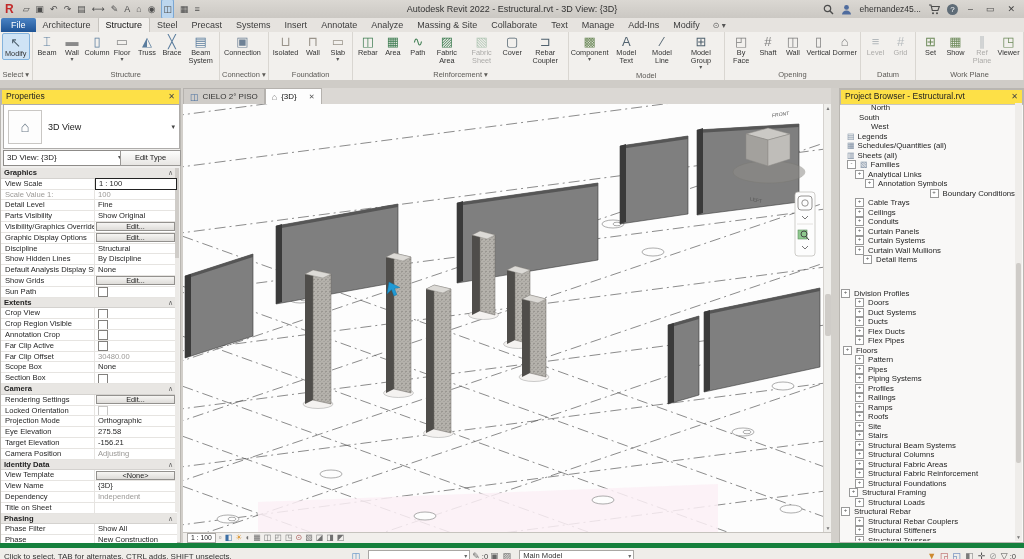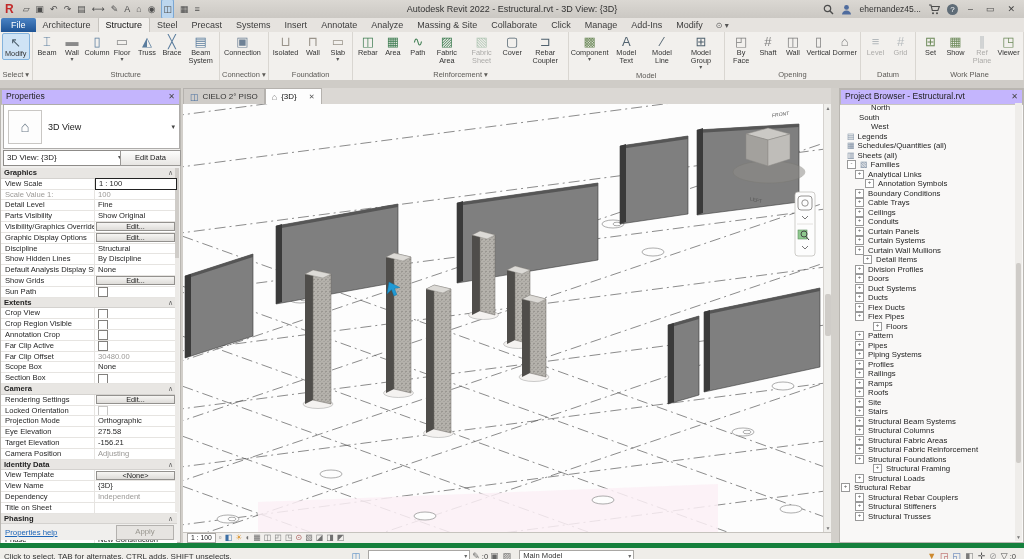--- a/index.html
+++ b/index.html
@@ -33,21 +33,21 @@
   .rpanel-label{font-size:7.5px;color:#5c5a56;text-align:center;height:10px;line-height:10px;white-space:nowrap;}
   .rbtn{display:flex;flex-direction:column;align-items:center;min-width:21px;max-width:40px;
         padding:1px 2px;border-radius:2px;}
   .rbtn .ric{font-size:13px;line-height:15px;color:#51626f;}
   .rbtn .rlbl{font-size:7.3px;line-height:8px;text-align:center;color:#333;white-space:normal;}
   .rbtn .rarr{font-size:6px;color:#555;line-height:5px;}
   .rbtn.sel{background:#cfe3f5;border:1px solid #84b3dd;}
   .rbtn.dis{opacity:.38;}
   #belowribbon{left:0;top:80px;width:1024px;height:8px;background:#cfccc7;}
   
-  .phead{height:14px;background:#c4b5fd;border:1px solid #b9b6b1;border-bottom:1px solid #c9c6c1;
+  .phead{height:14px;background:#fde047;border:1px solid #b9b6b1;border-bottom:1px solid #c9c6c1;
          font-size:8.5px;line-height:13px;padding:0 4px;display:flex;}
   .phead .x{margin-left:auto;font-size:8px;color:#444;}
   
   #properties{left:0;top:88px;width:181px;height:455px;background:#f0efed;border:1px solid #b9b6b1;box-sizing:border-box;}
   #ptype{position:absolute;left:2px;top:15px;width:175px;height:43px;background:#fff;border:1px solid #aeacaa;
          display:flex;align-items:center;}
   #ptype-icon{width:32px;height:32px;border:1px solid #c9c7c4;margin:0 6px 0 4px;display:flex;
               align-items:center;justify-content:center;font-size:15px;color:#6b7a88;background:#fdfdfd;}
   #ptype-label{font-size:9px;color:#222;}
   #ptype-arrow{margin-left:auto;margin-right:4px;font-size:7px;color:#444;}
@@ -165,21 +165,21 @@
       <span class="rtab">Architecture</span>
       <span class="rtab active">Structure</span>
       <span class="rtab">Steel</span>
       <span class="rtab">Precast</span>
       <span class="rtab">Systems</span>
       <span class="rtab">Insert</span>
       <span class="rtab">Annotate</span>
       <span class="rtab">Analyze</span>
       <span class="rtab">Massing &amp; Site</span>
       <span class="rtab">Collaborate</span>
-      <span class="rtab">Click</span>
+      <span class="rtab">Text</span>
       <span class="rtab">Manage</span>
       <span class="rtab">Add-Ins</span>
       <span class="rtab">Modify</span>
       <span id="ribbon-toggle">⊙ ▾</span>
     </div>
 
   <div class="abs" id="ribbon">
       <div class="rpanel">
         <div class="rpanel-btns">
           <div class="rbtn sel">
@@ -377,21 +377,21 @@
     <div id="ptype">
       <span id="ptype-icon">⌂</span>
       <span id="ptype-label">3D View</span>
       <span id="ptype-arrow">▾</span>
     </div>
     <div id="pcombo">
       <span>3D View: {3D}</span>
       <span class="arr">▾</span>
     </div>
     <div id="pedittype">
-      <span>Edit Data</span>
+      <span>Edit Type</span>
     </div>
     <div id="proplist">
         <div class="prow sec">
           <span class="sl">Graphics</span>
           <span class="pin">∧</span>
         </div>
         <div class="prow">
           <span class="pl">View Scale</span>
           <span class="pv inputsel">1 : 100</span>
         </div>
@@ -534,24 +534,20 @@
           <span class="pv">Show All</span>
         </div>
         <div class="prow">
           <span class="pl">Phase</span>
           <span class="pv">New Construction</span>
         </div>
       </div>
     <div id="pscroll">
         <div class="th"></div>
       </div>
-    <div id="prop-bottom">
-      <span id="props-help">Properties help</span>
-      <span id="apply-btn">Apply</span>
-    </div>
   </div>
 
   <div class="abs" id="canvaswrap">
     <div id="viewtabs">
       <div class="vtab">
         <span class="tic">◫</span>
         <span>CIELO 2° PISO</span>
       </div>
       <div class="vtab active">
         <span class="tic" style="color:#6b6b6b">⌂</span>
@@ -778,21 +774,21 @@
           <span>Families</span>
         </div>
         <div class="titem" style="padding-left: 14px;">
           <span class="exp">+</span>
           <span>Analytical Links</span>
         </div>
         <div class="titem" style="padding-left: 24px;">
           <span class="exp">+</span>
           <span>Annotation Symbols</span>
         </div>
-        <div class="titem" style="padding-left: 14px;">
+        <div class="titem" style="padding-left: 14px; justify-content: flex-end;">
           <span class="exp">+</span>
           <span>Boundary Conditions</span>
         </div>
         <div class="titem" style="padding-left: 14px;">
           <span class="exp">+</span>
           <span>Cable Trays</span>
         </div>
         <div class="titem" style="padding-left: 14px;">
           <span class="exp">+</span>
           <span>Ceilings</span>
@@ -810,21 +806,21 @@
           <span>Curtain Systems</span>
         </div>
         <div class="titem" style="padding-left: 14px;">
           <span class="exp">+</span>
           <span>Curtain Wall Mullions</span>
         </div>
         <div class="titem" style="padding-left: 22px;">
           <span class="exp">+</span>
           <span>Detail Items</span>
         </div>
-        <div class="titem" style="padding-left: 14px;">
+        <div class="titem" style=" margin-top: 24px;">
           <span class="exp">+</span>
           <span>Division Profiles</span>
         </div>
         <div class="titem" style="padding-left: 14px;">
           <span class="exp">+</span>
           <span>Doors</span>
         </div>
         <div class="titem" style="padding-left: 14px;">
           <span class="exp">+</span>
           <span>Duct Systems</span>
@@ -834,21 +830,21 @@
           <span>Ducts</span>
         </div>
         <div class="titem" style="padding-left: 14px;">
           <span class="exp">+</span>
           <span>Flex Ducts</span>
         </div>
         <div class="titem" style="padding-left: 14px;">
           <span class="exp">+</span>
           <span>Flex Pipes</span>
         </div>
-        <div class="titem" style="padding-left: 32px;">
+        <div class="titem" style="padding-left: 2px;">
           <span class="exp">+</span>
           <span>Floors</span>
         </div>
         <div class="titem" style="padding-left: 14px;">
           <span class="exp">+</span>
           <span>Pattern</span>
         </div>
         <div class="titem" style="padding-left: 14px;">
           <span class="exp">+</span>
           <span>Pipes</span>
@@ -894,21 +890,21 @@
           <span>Structural Fabric Areas</span>
         </div>
         <div class="titem" style="padding-left: 14px;">
           <span class="exp">+</span>
           <span>Structural Fabric Reinforcement</span>
         </div>
         <div class="titem" style="padding-left: 14px;">
           <span class="exp">+</span>
           <span>Structural Foundations</span>
         </div>
-        <div class="titem" style="padding-left: 32px;">
+        <div class="titem" style="padding-left: 8px;">
           <span class="exp">+</span>
           <span>Structural Framing</span>
         </div>
         <div class="titem" style="padding-left: 14px;">
           <span class="exp">+</span>
           <span>Structural Loads</span>
         </div>
         <div class="titem" style="padding-left: 0;">
           <span class="exp">+</span>
           <span>Structural Rebar</span>

